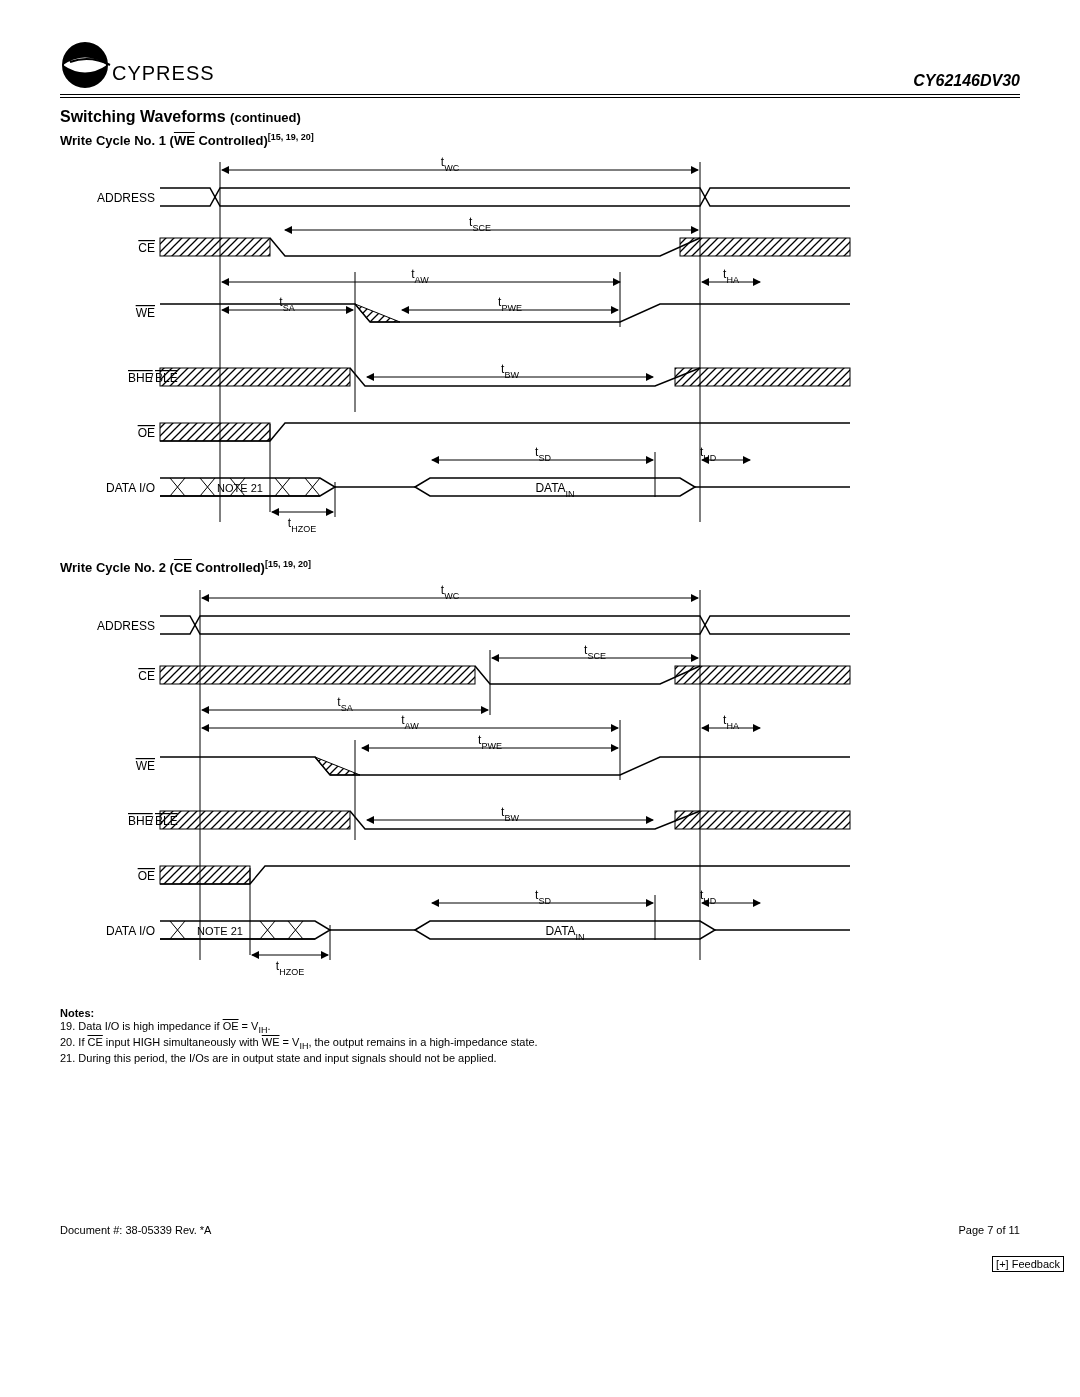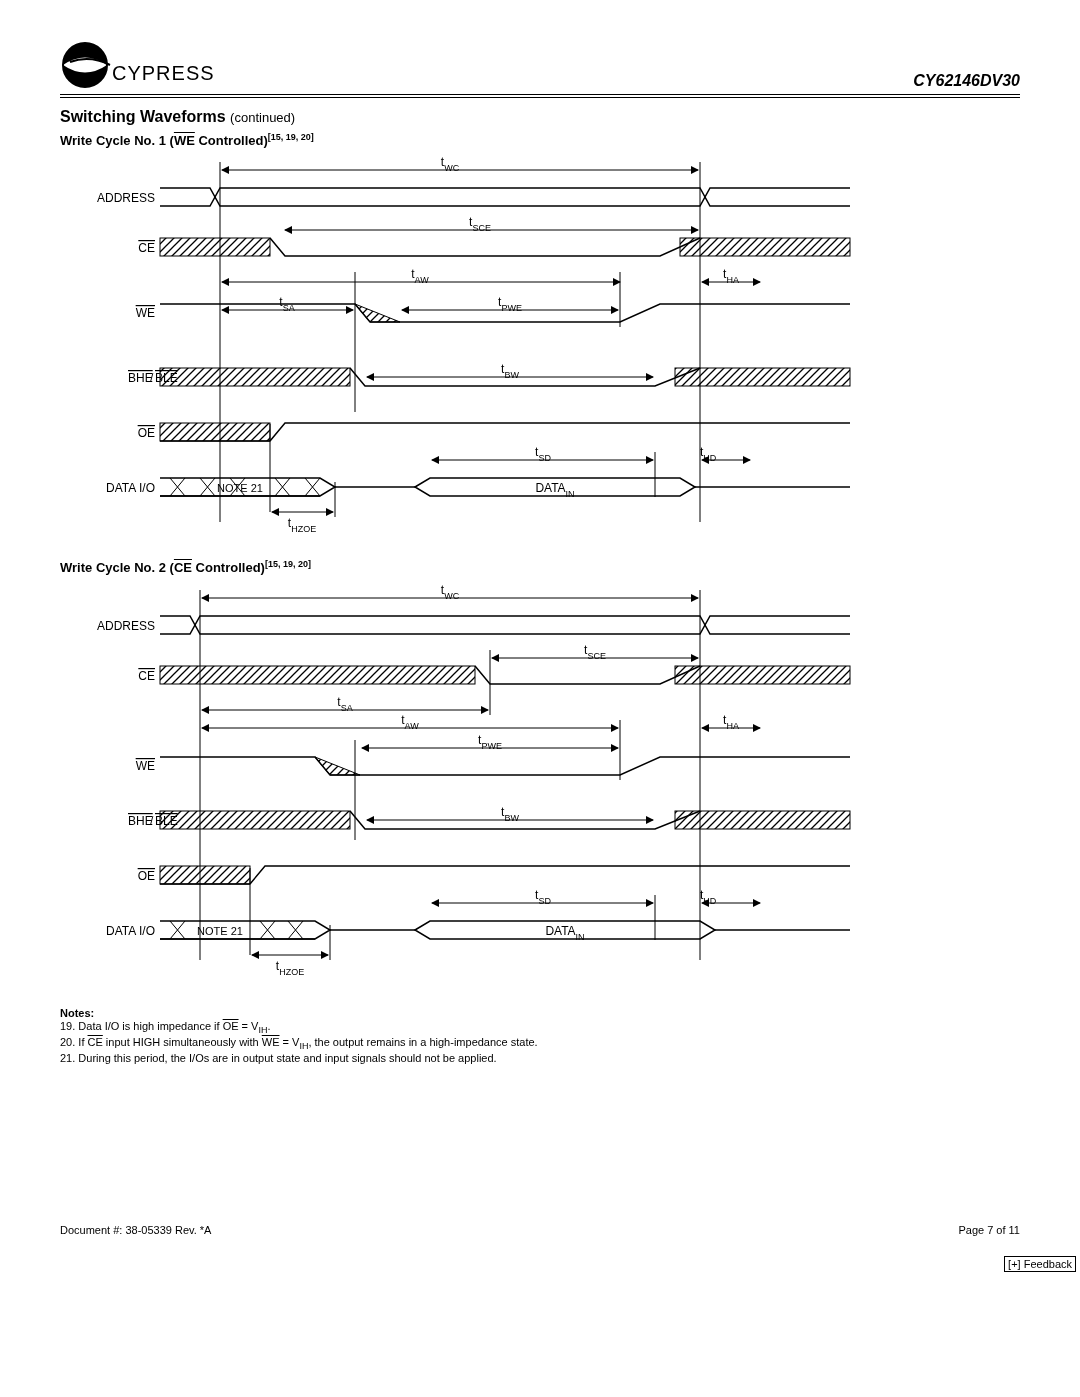--- a/index.html
+++ b/index.html
@@ -28,21 +28,21 @@
     font-size: 16px;
     font-weight: bold;
     font-style: italic;
   }
   .section-title {
     font-size: 16px;
     font-weight: bold;
     margin-top: 8px;
   }
   .section-title .cont {
-    font-weight: normal;
+    font-weight: bold;
     font-size: 13px;
   }
   .subtitle {
     font-size: 13px;
     font-weight: bold;
     margin: 6px 0 4px 0;
   }
   .overline {
     text-decoration: overline;
   }
@@ -63,21 +63,21 @@
   .footer {
     margin-top: 160px;
     display: flex;
     justify-content: space-between;
     font-size: 11px;
     align-items: flex-end;
   }
   .feedback {
     position: absolute;
     bottom: 4px;
-    right: 4px;
+    right: 16px;
     border: 1px solid #000;
     font-size: 11px;
     padding: 1px 3px;
     cursor: pointer;
   }
   svg .wv { stroke: #000; stroke-width: 1.5; fill: none; }
   svg .thin { stroke: #000; stroke-width: 1; fill: none; }
   svg .txt { font-family: Arial, sans-serif; font-size: 12px; fill: #000; }
   svg .txtsm { font-family: Arial, sans-serif; font-size: 11px; fill: #000; }
 </style>

